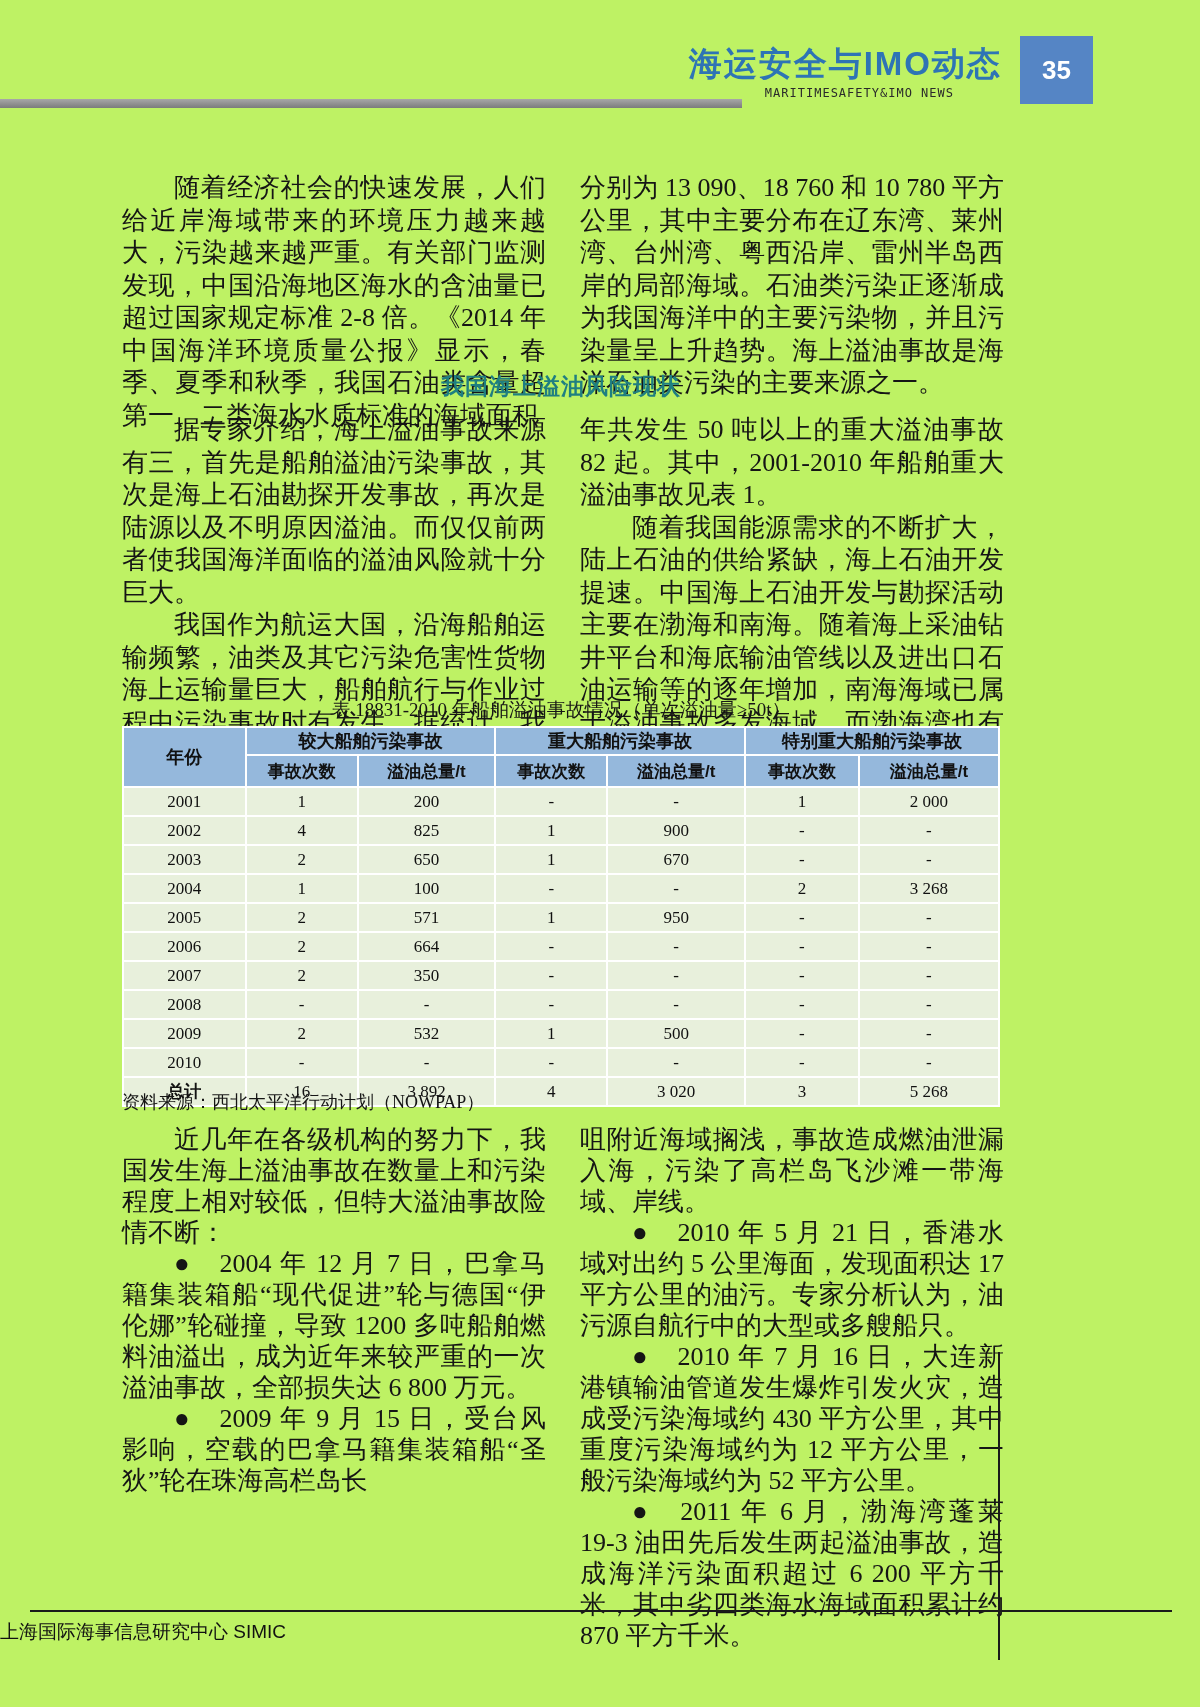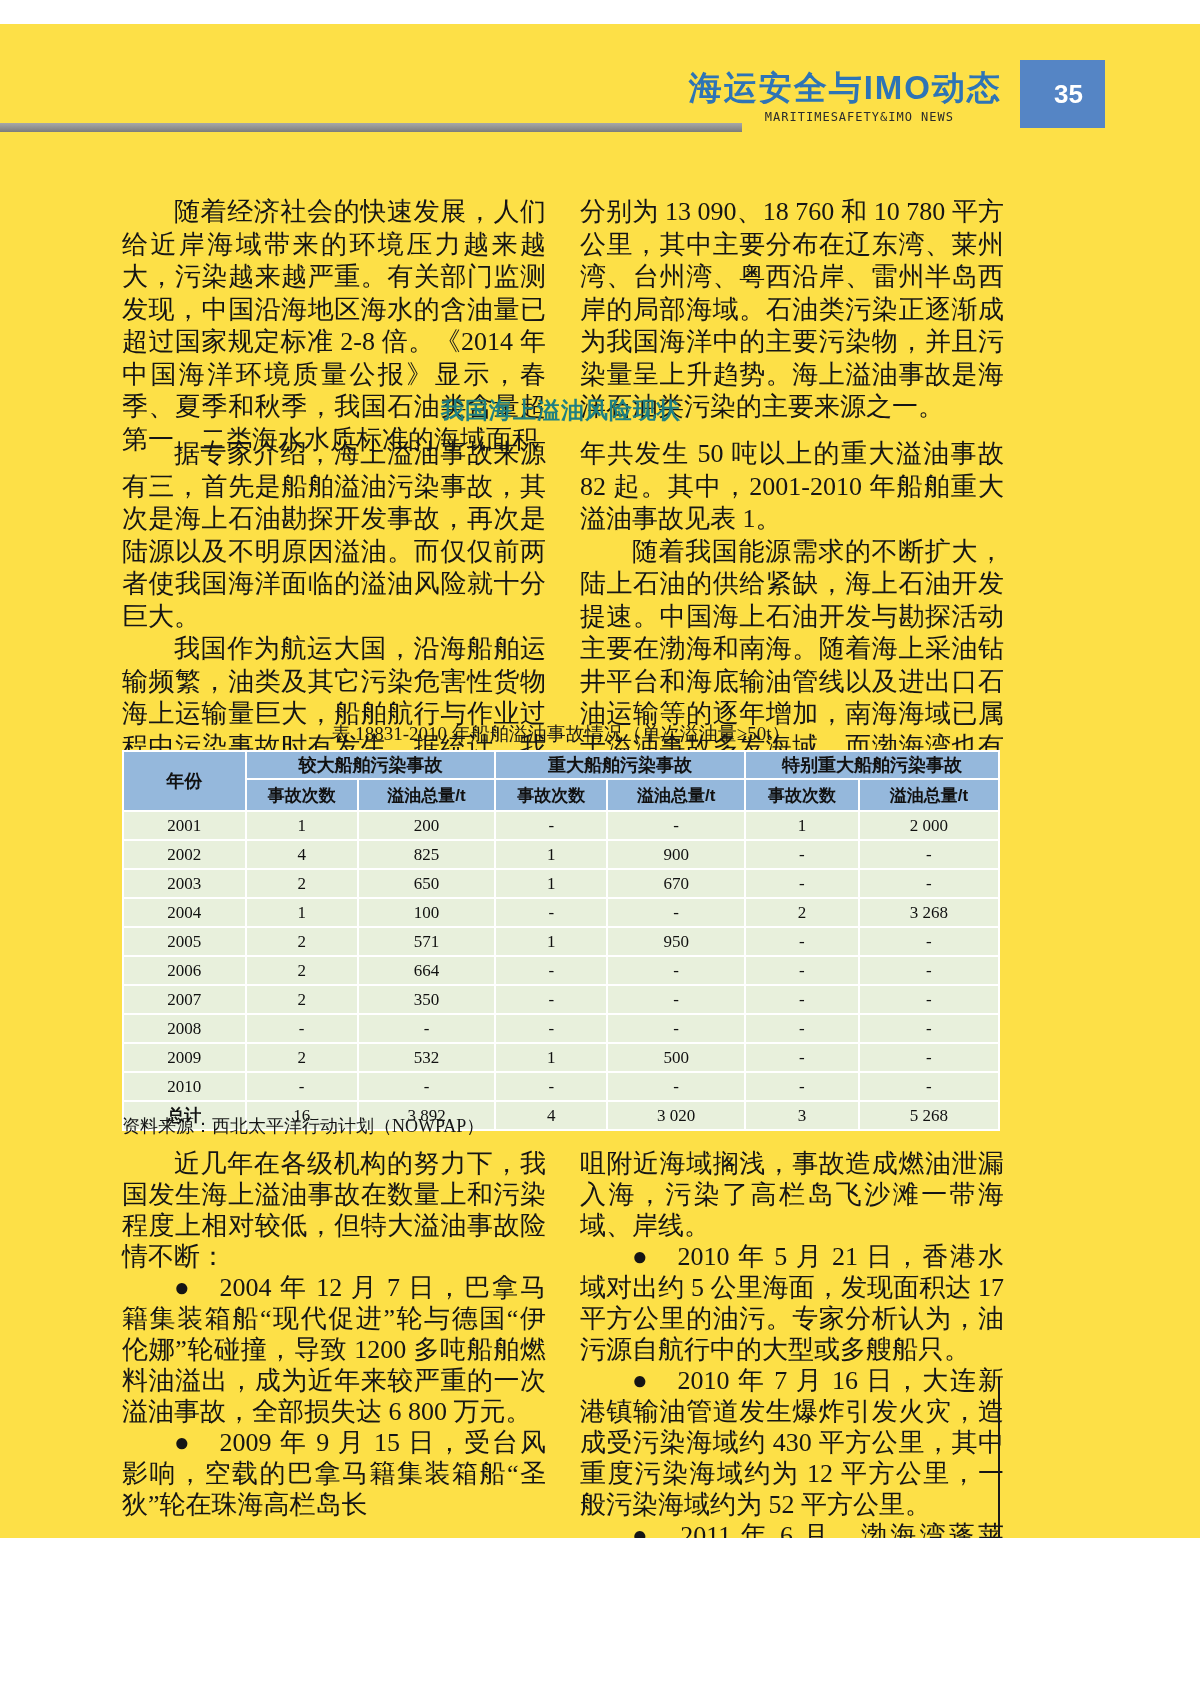--- a/index.html
+++ b/index.html
@@ -5,33 +5,33 @@
   :root{
     --header-blue:#2E74B5;
     --badge-blue:#5585C5;
     --heading-teal:#1F7F81;
     --table-header-blue:#95B8DC;
     --table-row-green:#E8F0DC;
     --rule-gray:#8E8E8E;
   }
   html,body{margin:0;padding:0;background:#ffffff;}
   .page{
-    position:relative;width:1200px;height:1514px;background:#fde047;overflow:hidden;
-    font-family:"Liberation Serif","DejaVu Serif",serif;color:#151515;margin-top:24px;
+    position:relative;width:1200px;height:1707px;background:#bef264;overflow:hidden;
+    font-family:"Liberation Serif","DejaVu Serif",serif;color:#151515;
   }
   
   .gray-bar{position:absolute;left:0;top:99px;width:742px;height:9px;
     background:linear-gradient(#a8a8a8,#7c7c7c);}
   .hdr-title{position:absolute;right:198px;top:42px;font-family:"Liberation Sans","DejaVu Sans",sans-serif;
     font-weight:bold;font-size:33px;letter-spacing:2px;color:var(--header-blue);white-space:nowrap;}
   .hdr-sub{position:absolute;right:246px;top:86px;font-family:"DejaVu Sans Mono","Liberation Mono",monospace;
     font-size:12px;letter-spacing:1px;color:#2b2b2b;white-space:nowrap;}
   .page-num{position:absolute;left:1020px;top:36px;width:73px;height:68px;background:var(--badge-blue);
     color:#ffffff;font-family:"Liberation Sans","DejaVu Sans",sans-serif;font-weight:bold;font-size:26px;
-    display:flex;align-items:center;justify-content:center;padding-left:12px;}
+    display:flex;align-items:center;justify-content:center;}
   
   .sec-title{position:absolute;left:122px;width:878px;margin:0;text-align:center;
     font-family:"Liberation Sans","DejaVu Sans",sans-serif;font-weight:bold;font-size:23px;
     color:var(--heading-teal);letter-spacing:1px;}
   .t1{top:130px;}
   .t2{top:371px;}
   
   .col{position:absolute;width:424px;text-align:justify;font-size:26px;}
   .col p{margin:0;}
   .ind{text-indent:2em;}

